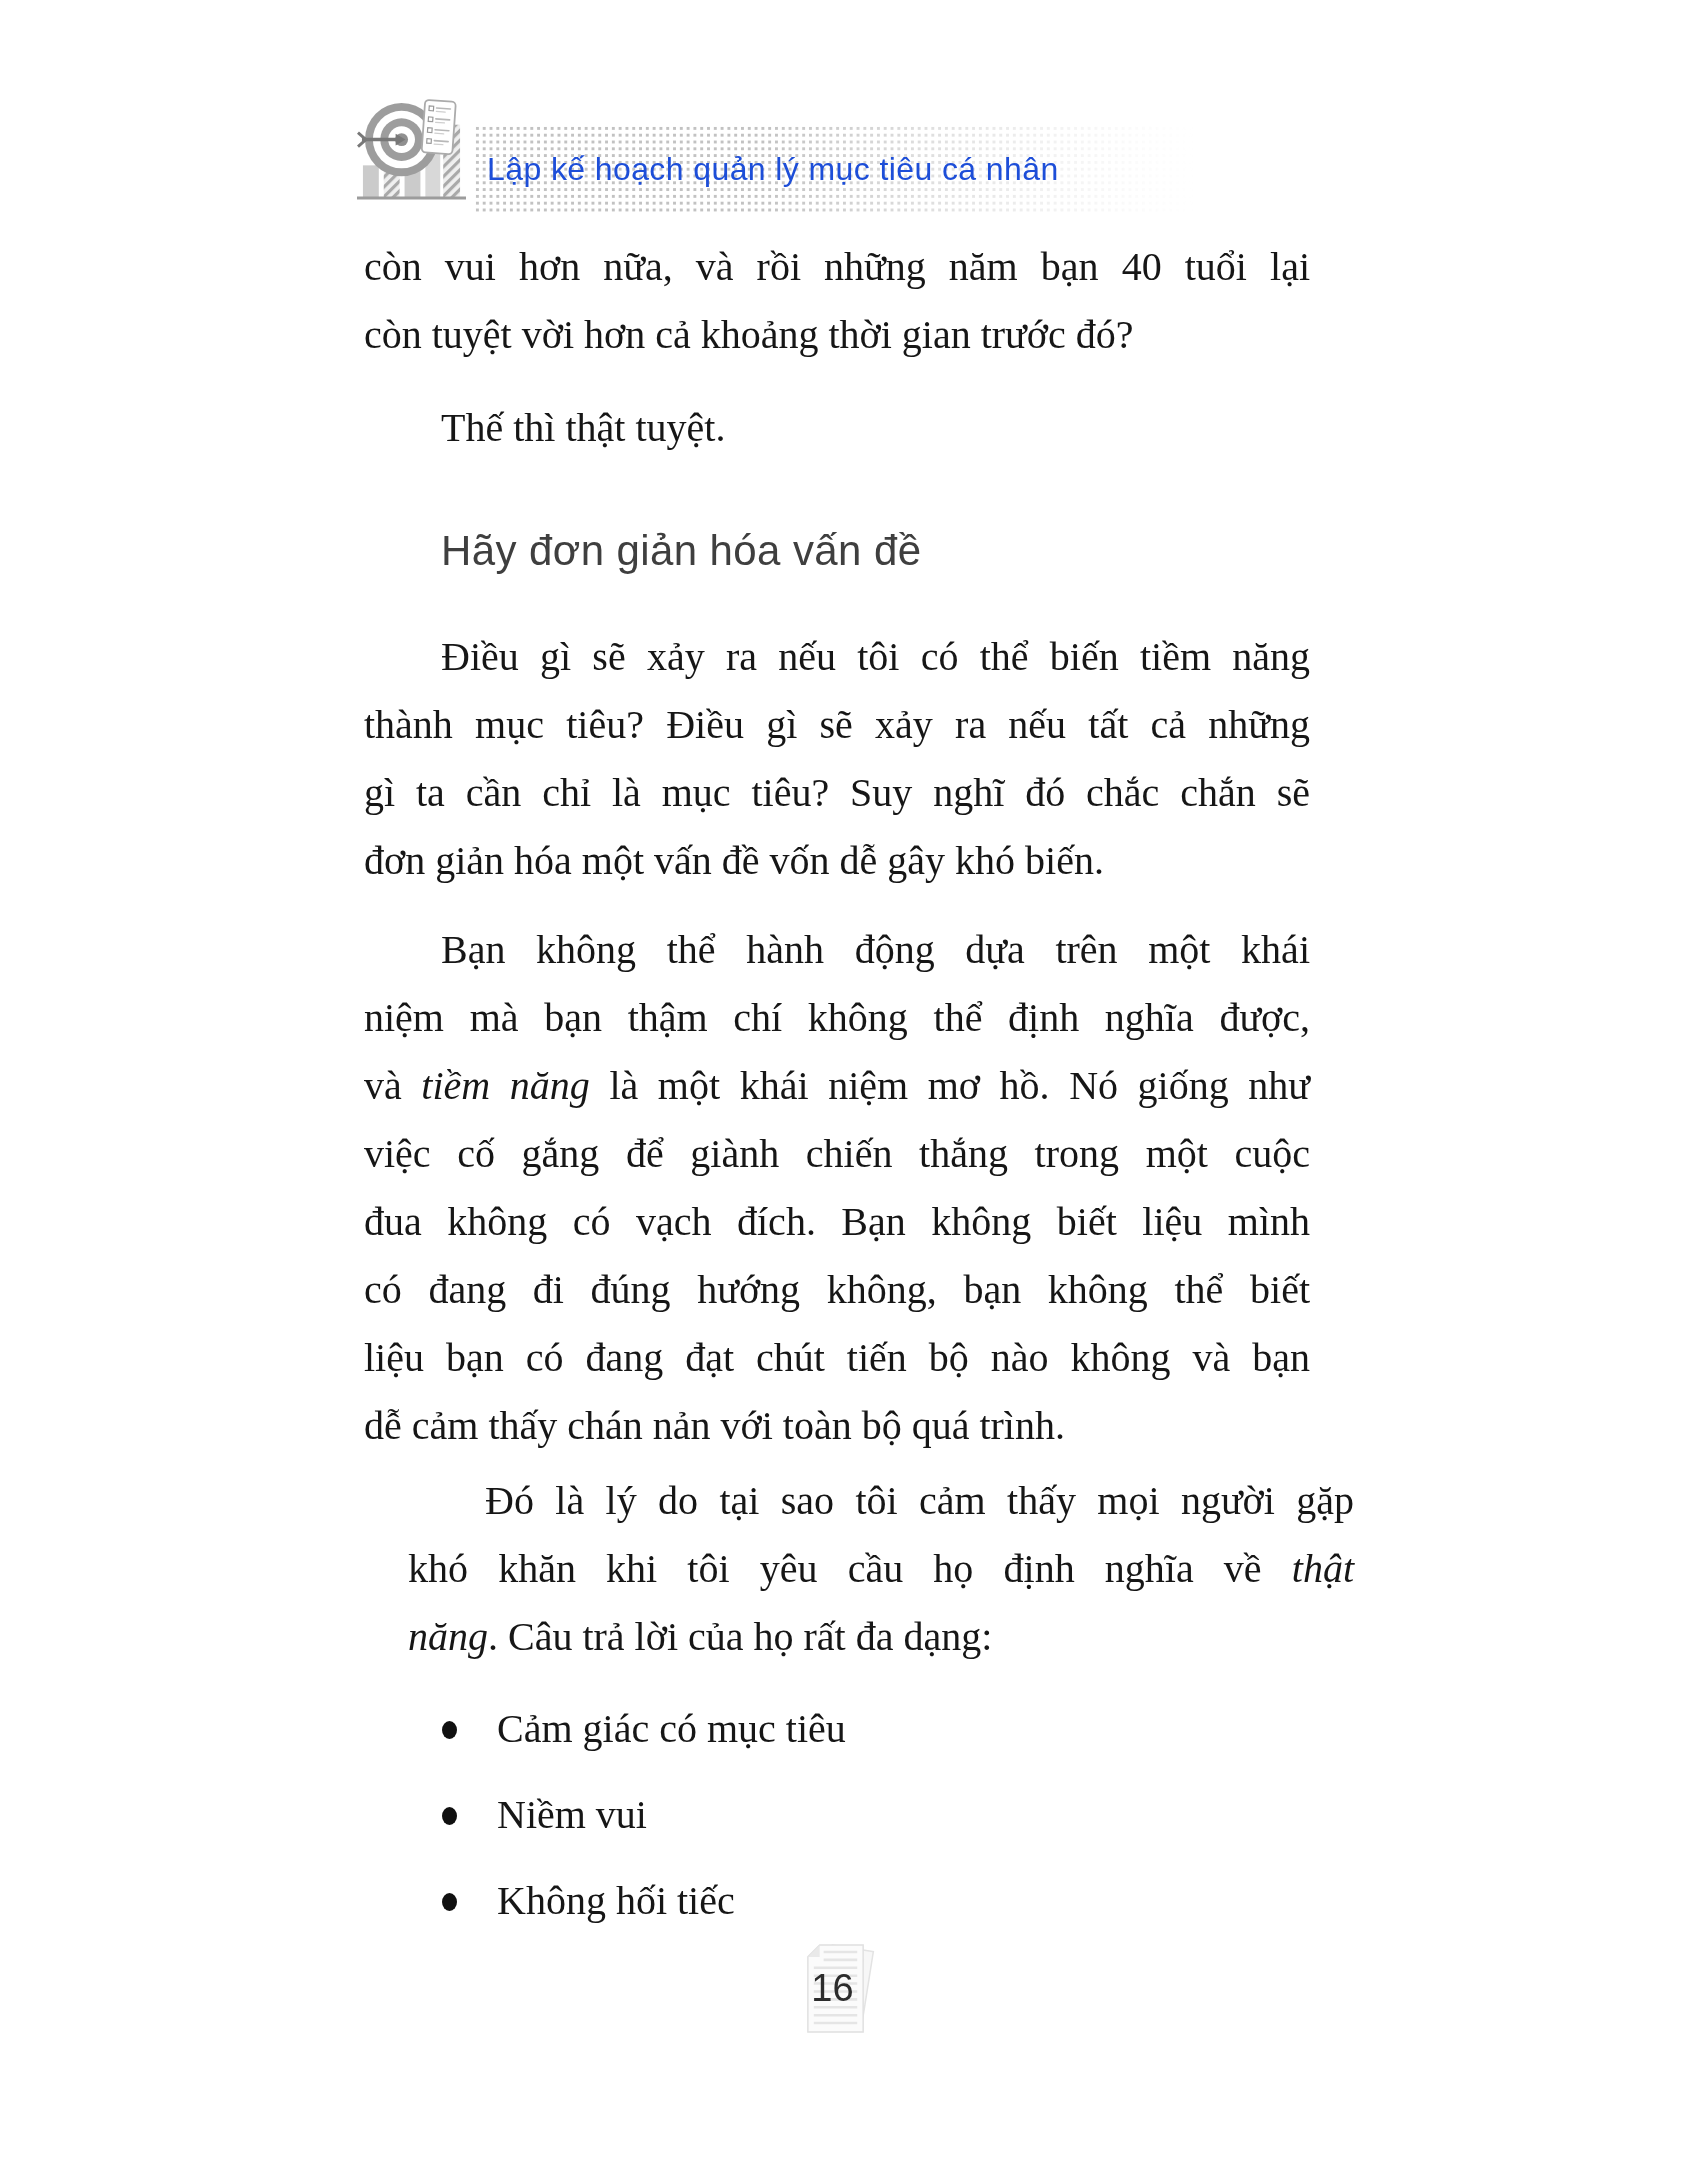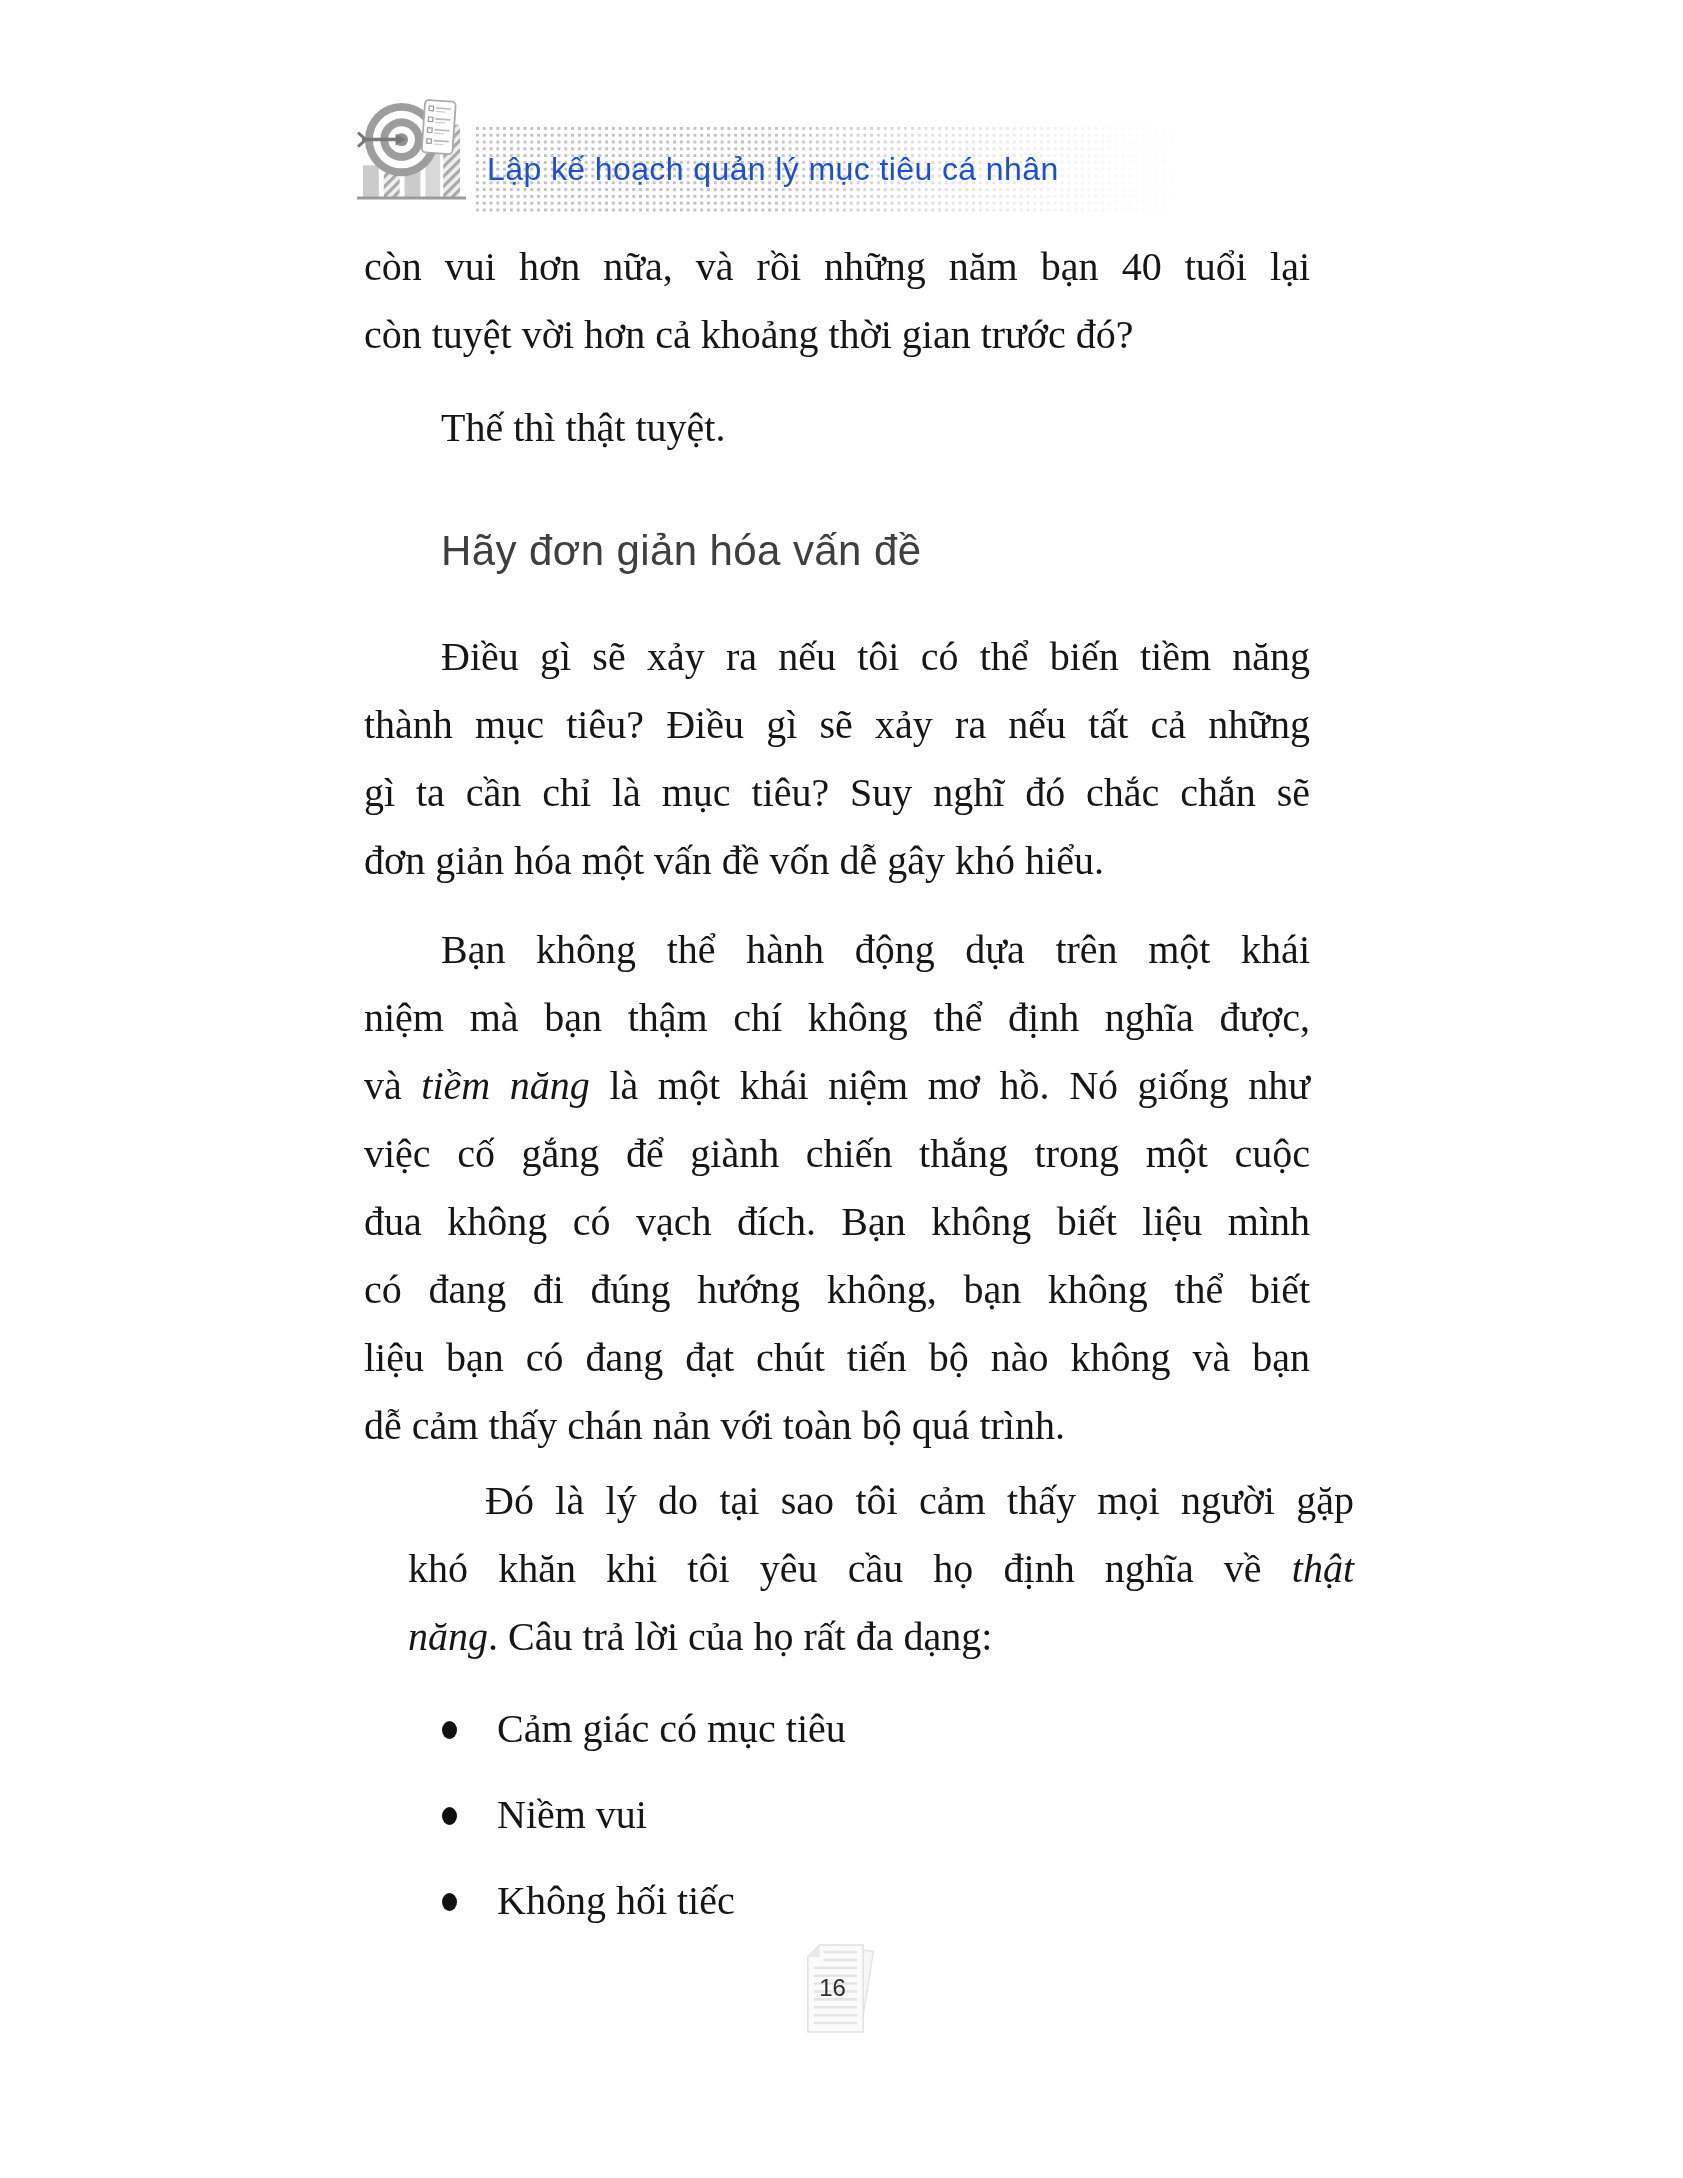--- a/index.html
+++ b/index.html
@@ -39,21 +39,21 @@
   .bullets{position:absolute;left:364px;top:1695px;width:946px;margin:0;padding:0;
     list-style:none;font-size:40px;line-height:68px;}
   .bullets li{position:relative;height:68px;margin-bottom:18px;padding-left:133px;}
   .bullet-dot{position:absolute;left:78px;top:26px;width:15px;height:18px;
     border-radius:50%;background:#101010;}
 
   
   .footer-icon{position:absolute;left:798px;top:1944px;width:77px;height:91px;}
   .page-num{position:absolute;left:778px;top:1966px;width:109px;text-align:center;
     font-family:"Liberation Sans","DejaVu Sans",sans-serif;
-    font-size:24px;line-height:44px;color:#2c2c2c;}
+    font-size:38px;line-height:44px;color:#2c2c2c;}
 </style>
 </head>
 <body>
 
 <div class="page">
 
   <header>
     <svg class="logo" viewBox="0 0 112 110" xmlns="http://www.w3.org/2000/svg">
       <defs>
         <pattern id="hatch" width="7" height="7" patternUnits="userSpaceOnUse" patternTransform="rotate(45)">
@@ -108,21 +108,21 @@
         <div class="line last"><span>còn tuyệt vời hơn cả khoảng thời gian trước đó?</span></div>
       </div>
     <div class="para p2">
         <div class="line last indent"><span>Thế thì thật tuyệt.</span></div>
       </div>
     <h2 class="heading">Hãy đơn giản hóa vấn đề</h2>
     <div class="para p3">
         <div class="line indent"><span>Điều gì sẽ xảy ra nếu tôi có thể biến tiềm năng</span></div>
         <div class="line"><span>thành mục tiêu? Điều gì sẽ xảy ra nếu tất cả những</span></div>
         <div class="line"><span>gì ta cần chỉ là mục tiêu? Suy nghĩ đó chắc chắn sẽ</span></div>
-        <div class="line last"><span>đơn giản hóa một vấn đề vốn dễ gây khó hiểu.</span></div>
+        <div class="line last"><span>đơn giản hóa một vấn đề vốn dễ gây khó biến.</span></div>
       </div>
     <div class="para p4">
         <div class="line indent"><span>Bạn không thể hành động dựa trên một khái</span></div>
         <div class="line"><span>niệm mà bạn thậm chí không thể định nghĩa được,</span></div>
         <div class="line"><span>và </span><em>tiềm năng</em><span> là một khái niệm mơ hồ. Nó giống như</span></div>
         <div class="line"><span>việc cố gắng để giành chiến thắng trong một cuộc</span></div>
         <div class="line"><span>đua không có vạch đích. Bạn không biết liệu mình</span></div>
         <div class="line"><span>có đang đi đúng hướng không, bạn không thể biết</span></div>
         <div class="line"><span>liệu bạn có đang đạt chút tiến bộ nào không và bạn</span></div>
         <div class="line last"><span>dễ cảm thấy chán nản với toàn bộ quá trình.</span></div>

